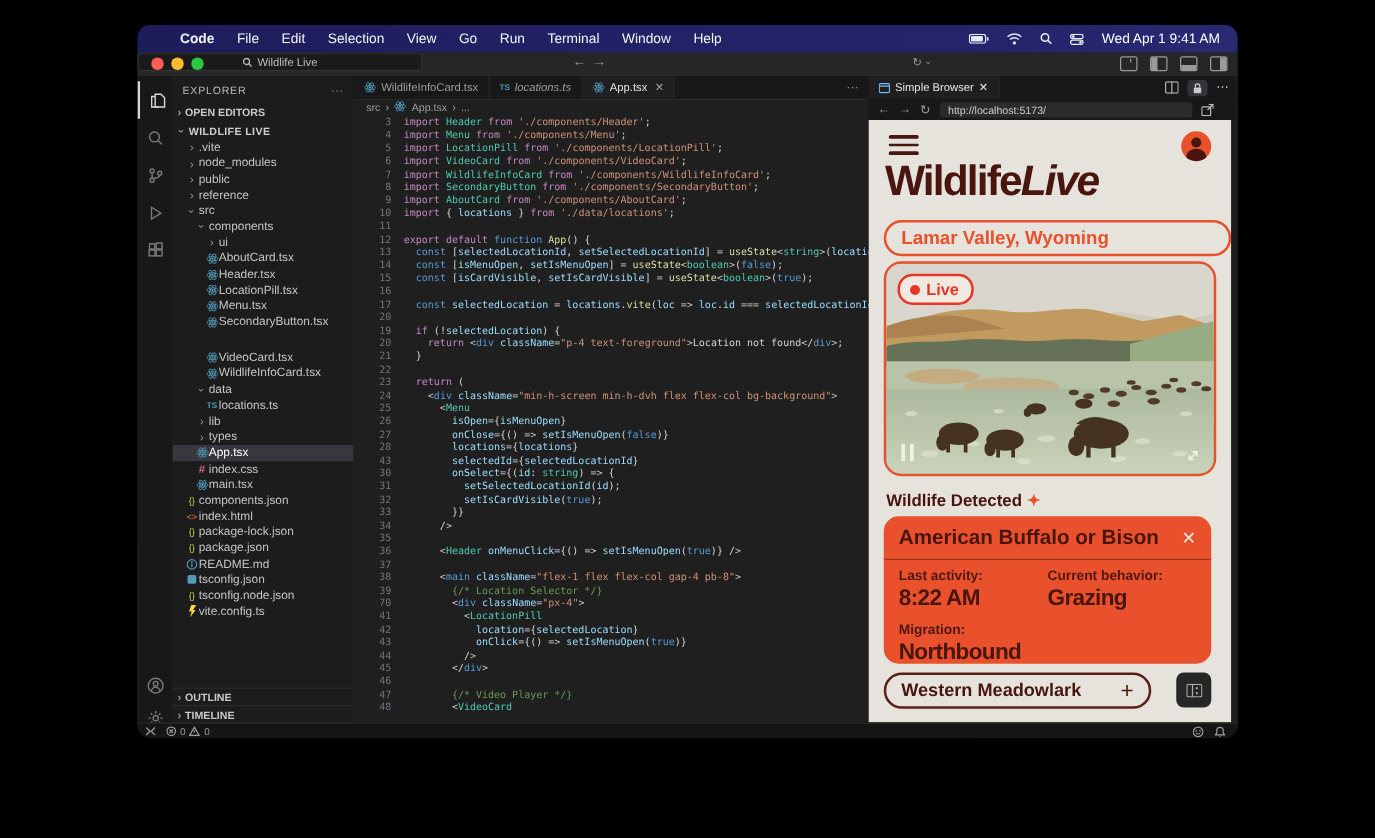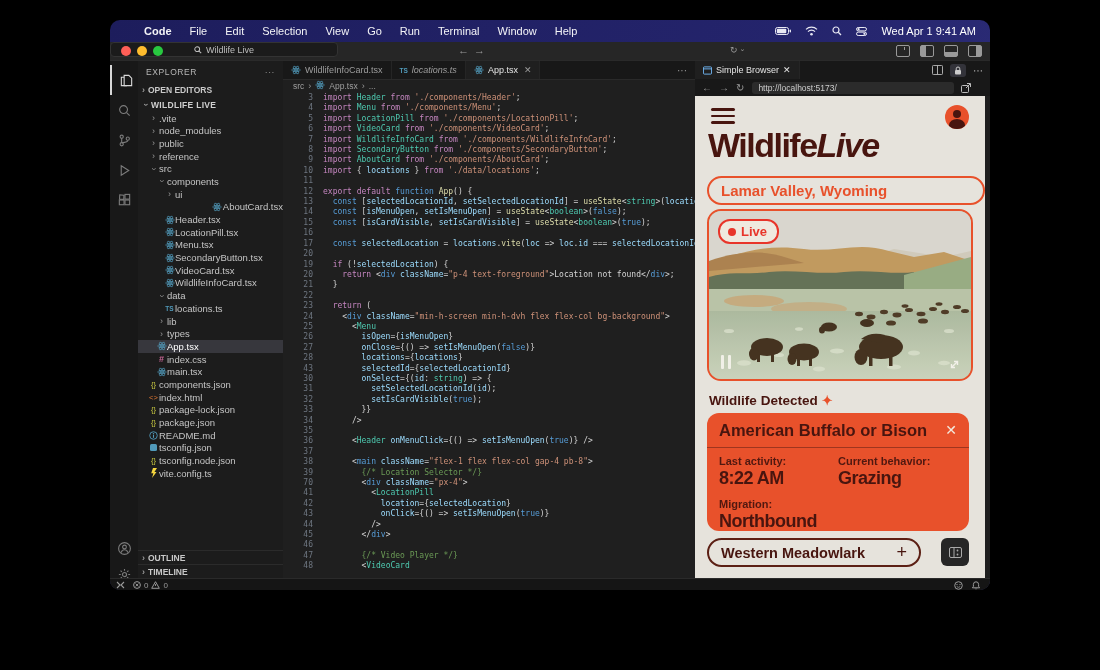--- a/index.html
+++ b/index.html
@@ -295,21 +295,21 @@
                 <span class="chev down">›</span>
               </span>
               <span>components</span>
             </div>
             <div class="trow" style="padding-left: 26px;">
               <span class="slot">
                 <span class="chev">›</span>
               </span>
               <span>ui</span>
             </div>
-            <div class="trow" style="padding-left: 26px; justify-content: flex-end;">
+            <div class="trow" style="padding-left: 26px;">
               <span class="slot">
                 <svg width="10" height="10" viewBox="0 0 12 12">
                   <circle cx="6" cy="6" r="1.1" fill="#519aba"></circle>
                   <ellipse cx="6" cy="6" rx="5.2" ry="2" fill="none" stroke="#519aba" stroke-width=".8"></ellipse>
                   <ellipse cx="6" cy="6" rx="5.2" ry="2" fill="none" stroke="#519aba" stroke-width=".8" transform="rotate(60 6 6)"></ellipse>
                   <ellipse cx="6" cy="6" rx="5.2" ry="2" fill="none" stroke="#519aba" stroke-width=".8" transform="rotate(120 6 6)"></ellipse>
                 </svg>
               </span>
               <span>AboutCard.tsx</span>
             </div>
@@ -350,21 +350,21 @@
               <span class="slot">
                 <svg width="10" height="10" viewBox="0 0 12 12">
                   <circle cx="6" cy="6" r="1.1" fill="#519aba"></circle>
                   <ellipse cx="6" cy="6" rx="5.2" ry="2" fill="none" stroke="#519aba" stroke-width=".8"></ellipse>
                   <ellipse cx="6" cy="6" rx="5.2" ry="2" fill="none" stroke="#519aba" stroke-width=".8" transform="rotate(60 6 6)"></ellipse>
                   <ellipse cx="6" cy="6" rx="5.2" ry="2" fill="none" stroke="#519aba" stroke-width=".8" transform="rotate(120 6 6)"></ellipse>
                 </svg>
               </span>
               <span>SecondaryButton.tsx</span>
             </div>
-            <div class="trow" style="padding-left: 26px;">
+            <div class="trow" style="padding-left: 26px; margin-top: 16px;">
               <span class="slot">
                 <svg width="10" height="10" viewBox="0 0 12 12">
                   <circle cx="6" cy="6" r="1.1" fill="#519aba"></circle>
                   <ellipse cx="6" cy="6" rx="5.2" ry="2" fill="none" stroke="#519aba" stroke-width=".8"></ellipse>
                   <ellipse cx="6" cy="6" rx="5.2" ry="2" fill="none" stroke="#519aba" stroke-width=".8" transform="rotate(60 6 6)"></ellipse>
                   <ellipse cx="6" cy="6" rx="5.2" ry="2" fill="none" stroke="#519aba" stroke-width=".8" transform="rotate(120 6 6)"></ellipse>
                 </svg>
               </span>
               <span>VideoCard.tsx</span>
             </div>

